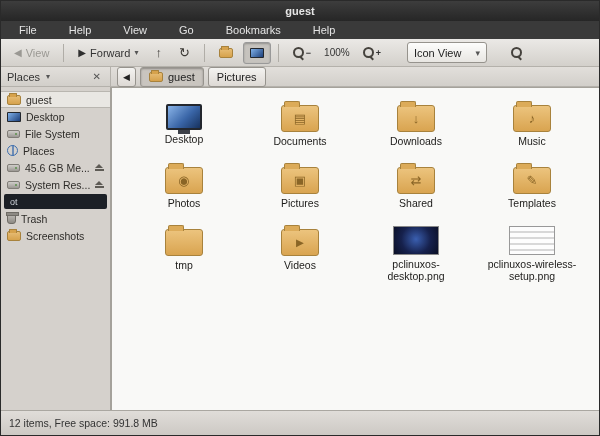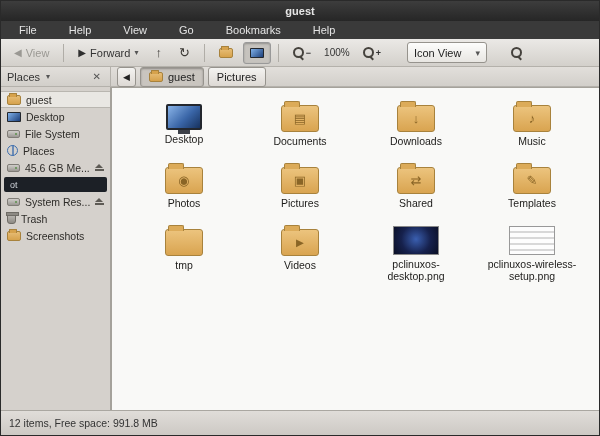--- a/index.html
+++ b/index.html
@@ -196,28 +196,28 @@
         </li>
         <li class="srow">
           <span class="si si-net"></span>
           <span class="slabel">Places</span>
         </li>
         <li class="srow">
           <span class="si si-drive"></span>
           <span class="slabel">45.6 GB Me...</span>
           <span class="eject"></span>
         </li>
-        <li class="srow dark">
-          <span class="slabel">ot</span>
-        </li>
         <li class="srow">
           <span class="si si-drive"></span>
           <span class="slabel">System Res...</span>
           <span class="eject"></span>
         </li>
+        <li class="srow dark">
+          <span class="slabel">ot</span>
+        </li>
         <li class="srow">
           <span class="si si-trash"></span>
           <span class="slabel">Trash</span>
         </li>
         <li class="srow">
           <span class="si mini-folder"></span>
           <span class="slabel">Screenshots</span>
         </li>
       </ul>
     </div>

